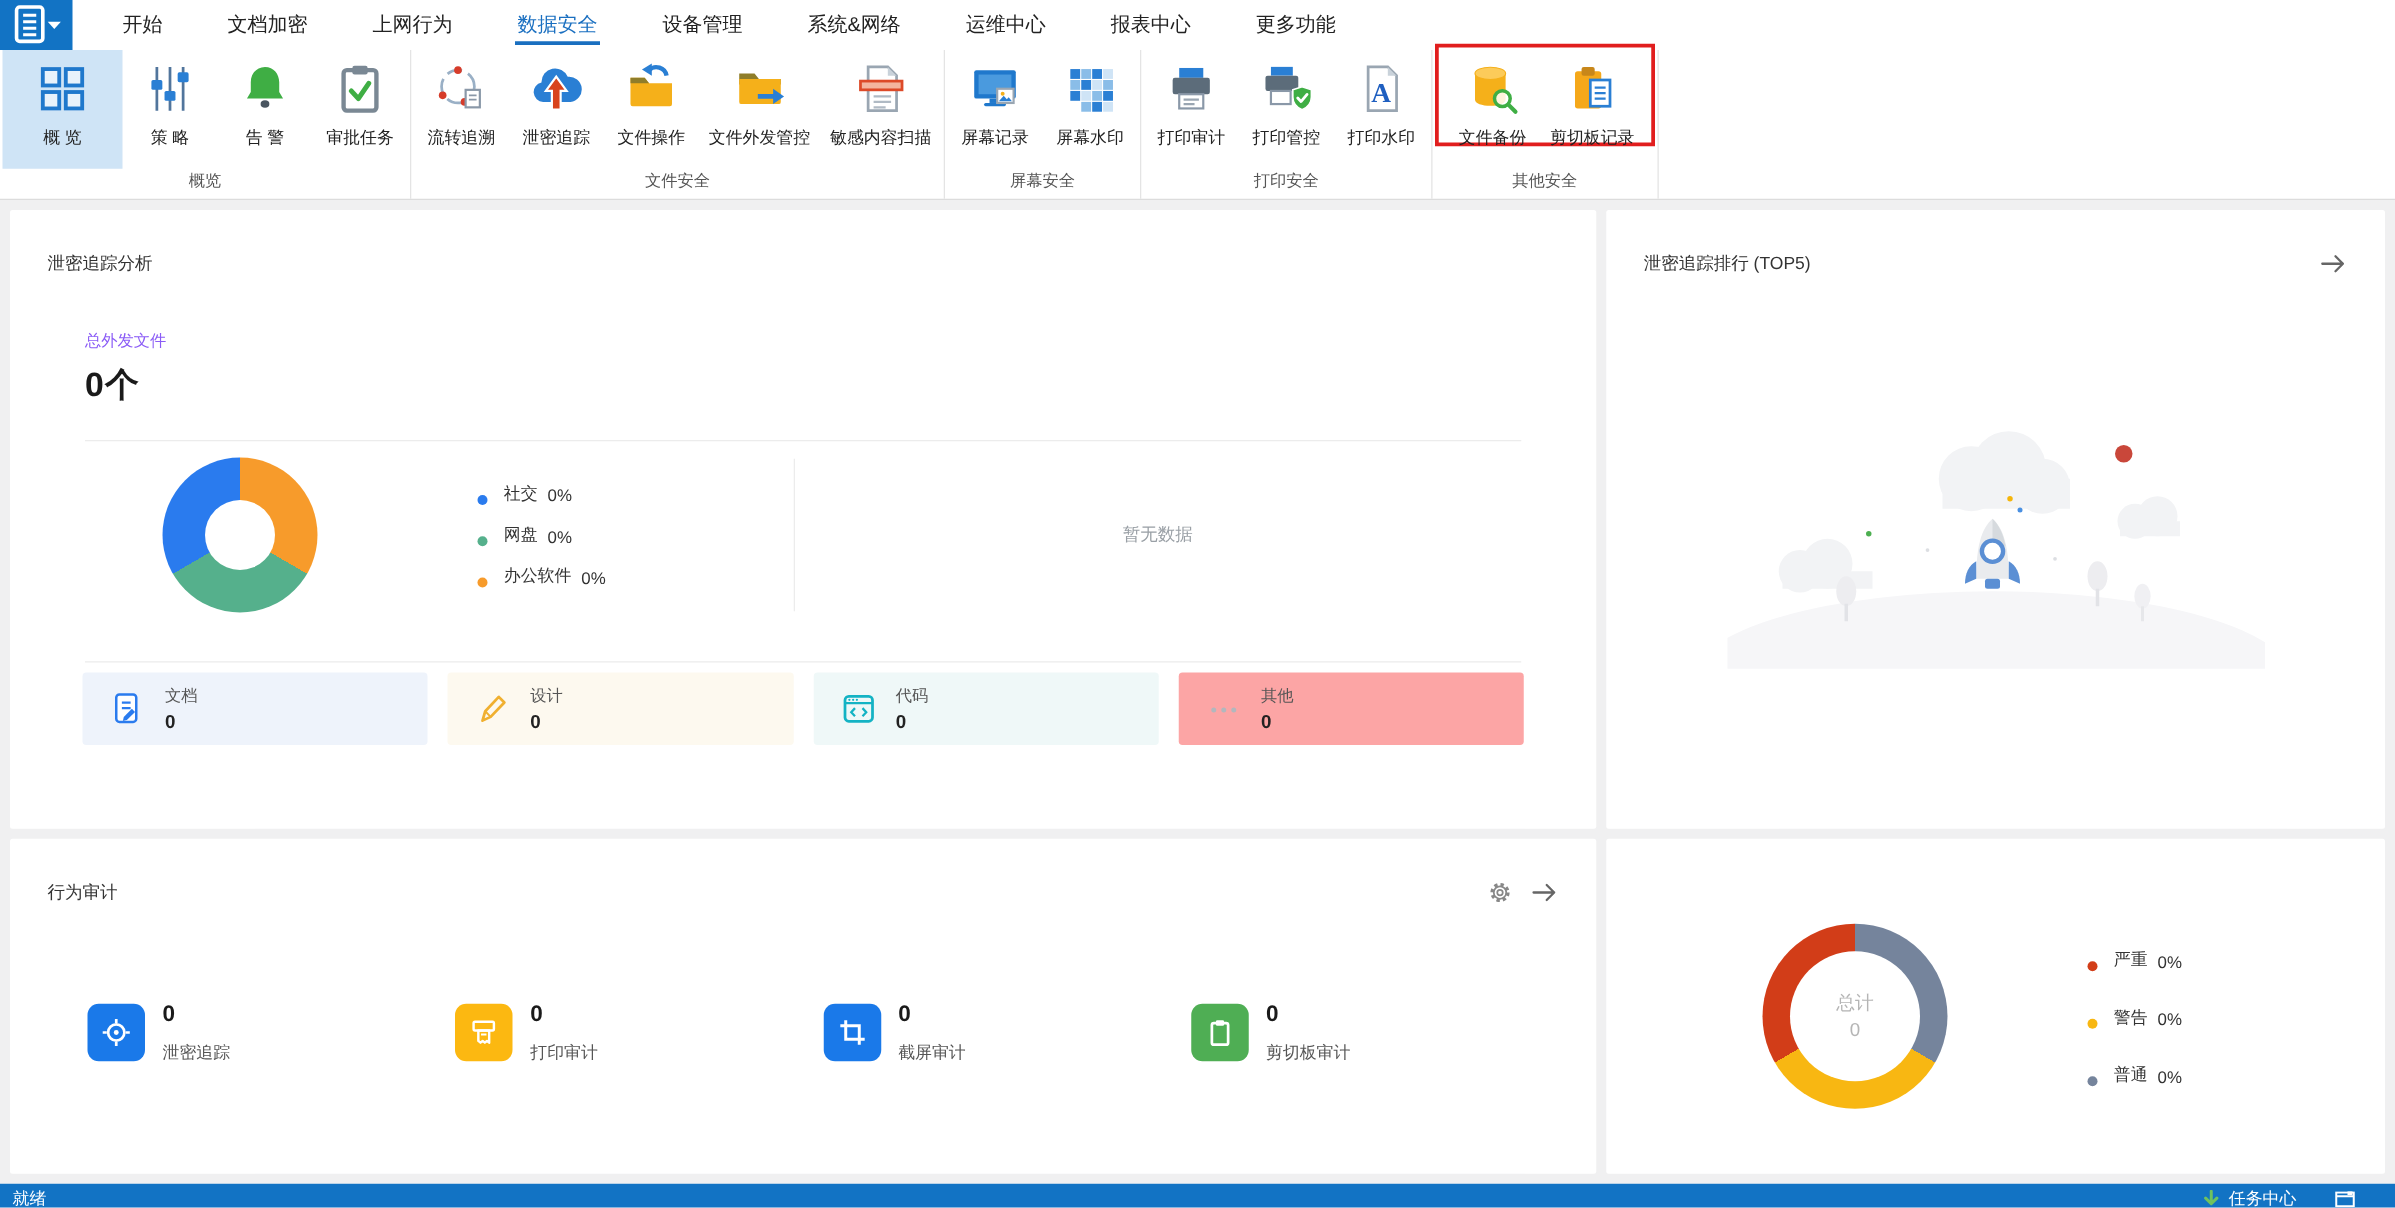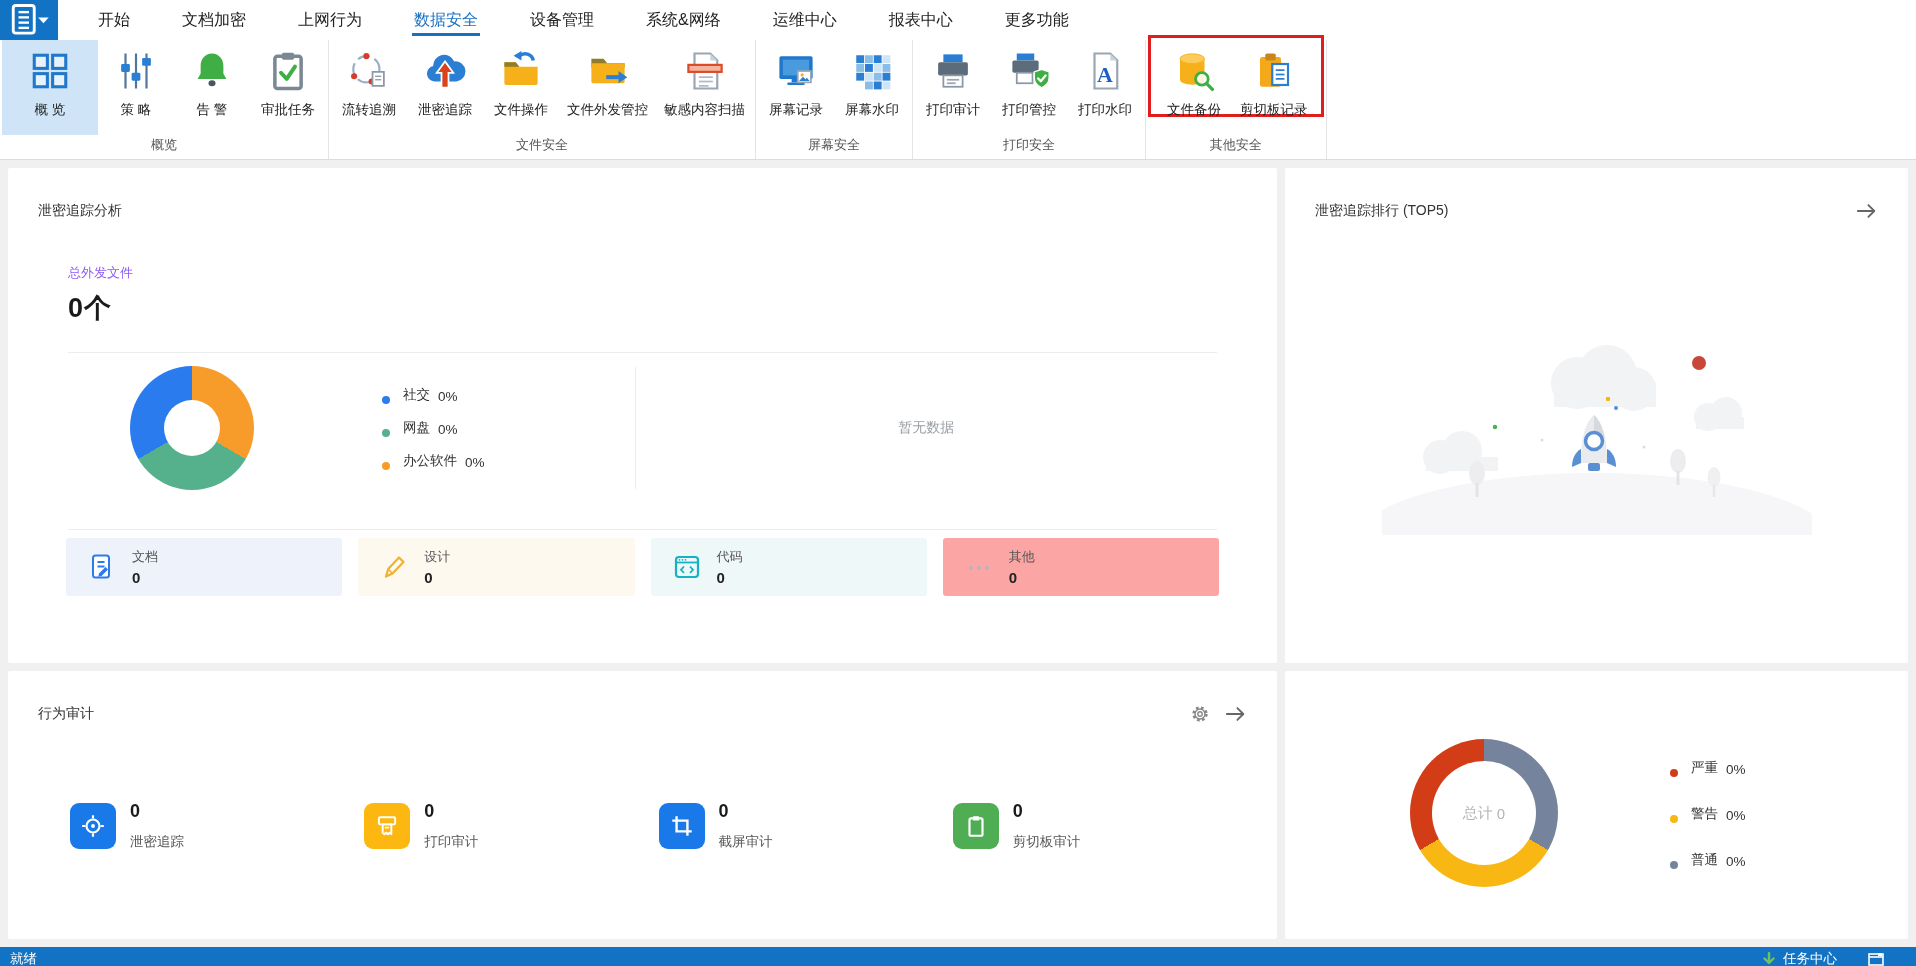--- a/index.html
+++ b/index.html
@@ -64,21 +64,21 @@
 .stat-ic{width:46px;height:46px;border-radius:9px;display:flex;align-items:center;justify-content:center;flex:0 0 auto}
 .stat-txt{margin-left:14px;display:flex;flex-direction:column;justify-content:space-between;height:50px}
 .stat-num{font-size:18px;font-weight:bold;color:#1a1a1a}
 .stat-label{font-size:13.5px;color:#555}
 
 
 .alert-row{display:flex;align-items:flex-start;margin-top:34px}
 .donut2{width:148px;height:148px;border-radius:50%;margin-left:95px;position:relative;flex:0 0 auto;
   background:conic-gradient(#75849c 0 120deg,#f8b712 120deg 240deg,#d23d18 240deg 360deg)}
 .donut2::after{content:"";position:absolute;inset:22px;background:#fff;border-radius:50%}
-.donut2-center{position:absolute;inset:0;display:flex;align-items:center;justify-content:center;z-index:1;color:#b5b5b5;font-size:15px;gap:4px}
+.donut2-center{position:absolute;inset:0;display:flex;flex-direction:column;align-items:center;justify-content:center;z-index:1;color:#b5b5b5;font-size:15px;gap:4px}
 .legend2{margin-left:112px;margin-top:20px;display:flex;flex-direction:column;gap:28px}
 
 
 .statusbar{height:19px;background:#1273c4;color:#fff;display:flex;align-items:center;padding:12px 10px;flex:0 0 auto;font-size:13.5px}
 .sb-right{margin-left:auto;display:flex;align-items:center;gap:7px;margin-right:22px}
 </style>
 </head>
 <body>
 
 <div class="app">

